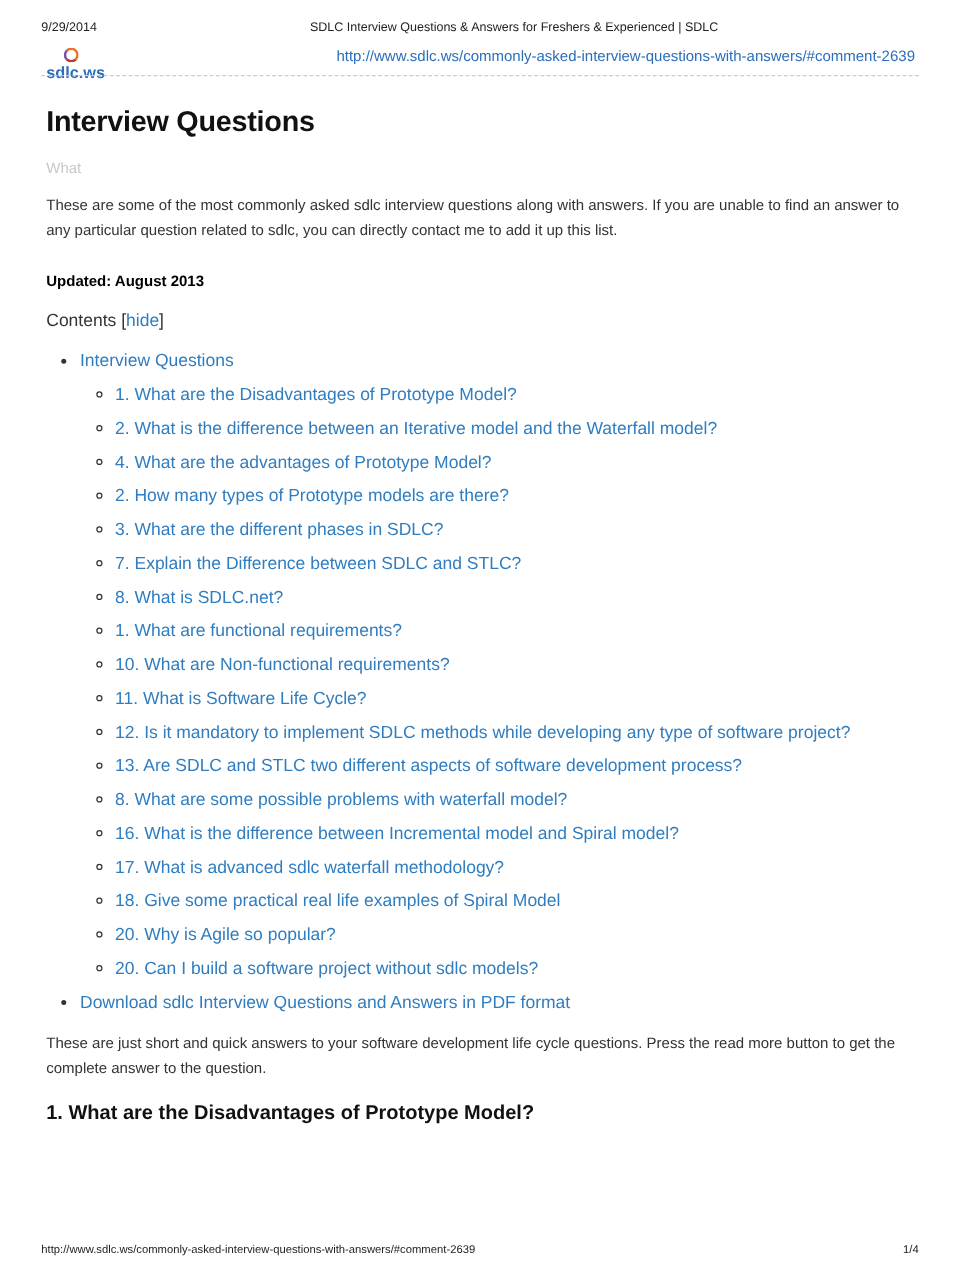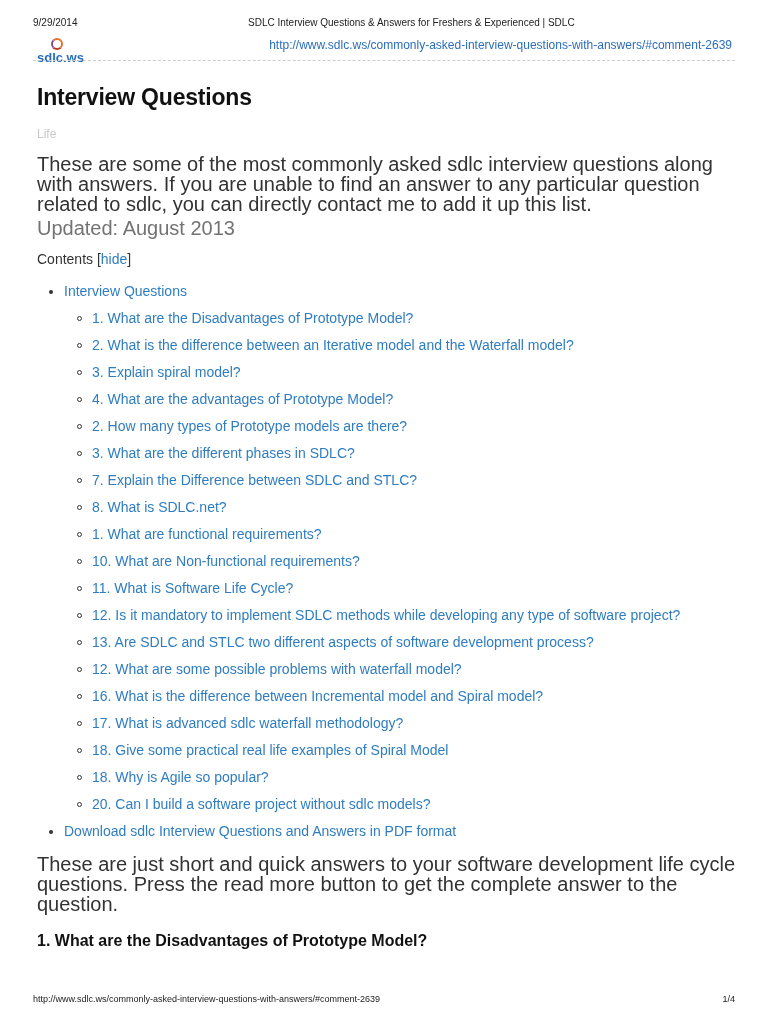--- a/index.html
+++ b/index.html
@@ -28,23 +28,23 @@
   }
   .dashed-rule {
     position: absolute; top: 60px; left: 33px; right: 33px;
     border-top: 1px dashed #cccccc;
   }
   .content { position: absolute; left: 37px; top: 84px; width: 700px; }
   h1 {
     margin: 0; font-size: 23px; font-weight: bold; color: #111; letter-spacing: -0.2px;
   }
   .author { margin-top: 16px; font-size: 12px; color: #c8c8c8; }
-  p { margin: 0; font-size: 20px; line-height: 20px; color: #333; }
+  p { margin: 0; font-size: 12px; line-height: 20px; color: #333; }
   .intro { margin-top: 13px; }
-  .updated { margin-top: 4px; font-weight: normal; color: #737373; }
+  .updated { margin-top: 21px; font-weight: bold; color: #000000; }
   .contents-line { margin-top: 13px; font-size: 14px; color: #333; }
   a, .link { color: #2f7dc0; text-decoration: none; flex-direction: column; }
   ul { margin: 0; padding: 0; list-style: none; }
   .toc { margin-top: 14px; }
   .toc > li { position: relative; padding-left: 27px; font-size: 14px; line-height: 20px; }
   .toc > li::before {
     content: ""; position: absolute; left: 12px; top: 9px; width: 4px; height: 4px;
     background: #333; border-radius: 50%;
   }
   .sub { margin-top: 7px; }
@@ -75,49 +75,48 @@
   <a class="logo">
     <span class="logo-icon"></span>
     <span class="logo-text">sdlc.ws</span>
   </a>
   <a class="site-url">http://www.sdlc.ws/commonly-asked-interview-questions-with-answers/#comment-2639</a>
 </div>
 <div class="dashed-rule"></div>
 
 <div class="content">
   <h1>Interview Questions</h1>
-  <div class="author">Life</div>
+  <div class="author">What</div>
   <p class="intro">These are some of the most commonly asked sdlc interview questions along with answers. If you are unable to find an answer to any particular question related to sdlc, you  can directly contact me to add it up this list.</p>
   <p class="updated">Updated: August 2013</p>
   <div class="contents-line">
     <span>Contents [</span><a class="link">hide</a><span>]</span>
   </div>
 
   <ul class="toc">
     <li>
       <a class="link">Interview Questions</a>
       <ul class="sub">
         <li><a class="link">1. What are the Disadvantages of Prototype Model?</a></li>
         <li><a class="link">2. What is the difference between an Iterative model and the Waterfall model?</a></li>
-        <li><a class="link">3. Explain spiral model?</a></li>
         <li><a class="link">4. What are the advantages of Prototype Model?</a></li>
         <li><a class="link">2. How many types of Prototype models are there?</a></li>
         <li><a class="link">3. What are the different phases in SDLC?</a></li>
         <li><a class="link">7. Explain the Difference between SDLC and STLC?</a></li>
         <li><a class="link">8. What is SDLC.net?</a></li>
         <li><a class="link">1. What are functional requirements?</a></li>
         <li><a class="link">10. What are Non-functional requirements?</a></li>
         <li><a class="link">11. What is Software Life Cycle?</a></li>
         <li><a class="link">12. Is it mandatory to implement SDLC methods while developing any type of software project?</a></li>
         <li><a class="link">13. Are SDLC and STLC two different aspects of software development process?</a></li>
-        <li><a class="link">12. What are some possible problems with waterfall model?</a></li>
+        <li><a class="link">8. What are some possible problems with waterfall model?</a></li>
         <li><a class="link">16. What is the difference between Incremental model and Spiral model?</a></li>
         <li><a class="link">17. What is advanced sdlc waterfall methodology?</a></li>
         <li><a class="link">18. Give some practical real life examples of Spiral Model</a></li>
-        <li><a class="link">18. Why is Agile so popular?</a></li>
+        <li><a class="link">20. Why is Agile so popular?</a></li>
         <li><a class="link">20. Can I build a software project without sdlc models?</a></li>
       </ul>
     </li>
     <li class="download">
       <a class="link">Download sdlc Interview Questions and Answers in PDF format</a>
     </li>
   </ul>
 
   <p class="after">These are just short and quick answers to your software development life cycle questions. Press the read more button to get the complete answer to the question.</p>
   <h2>1. What are the Disadvantages of Prototype Model?</h2>

